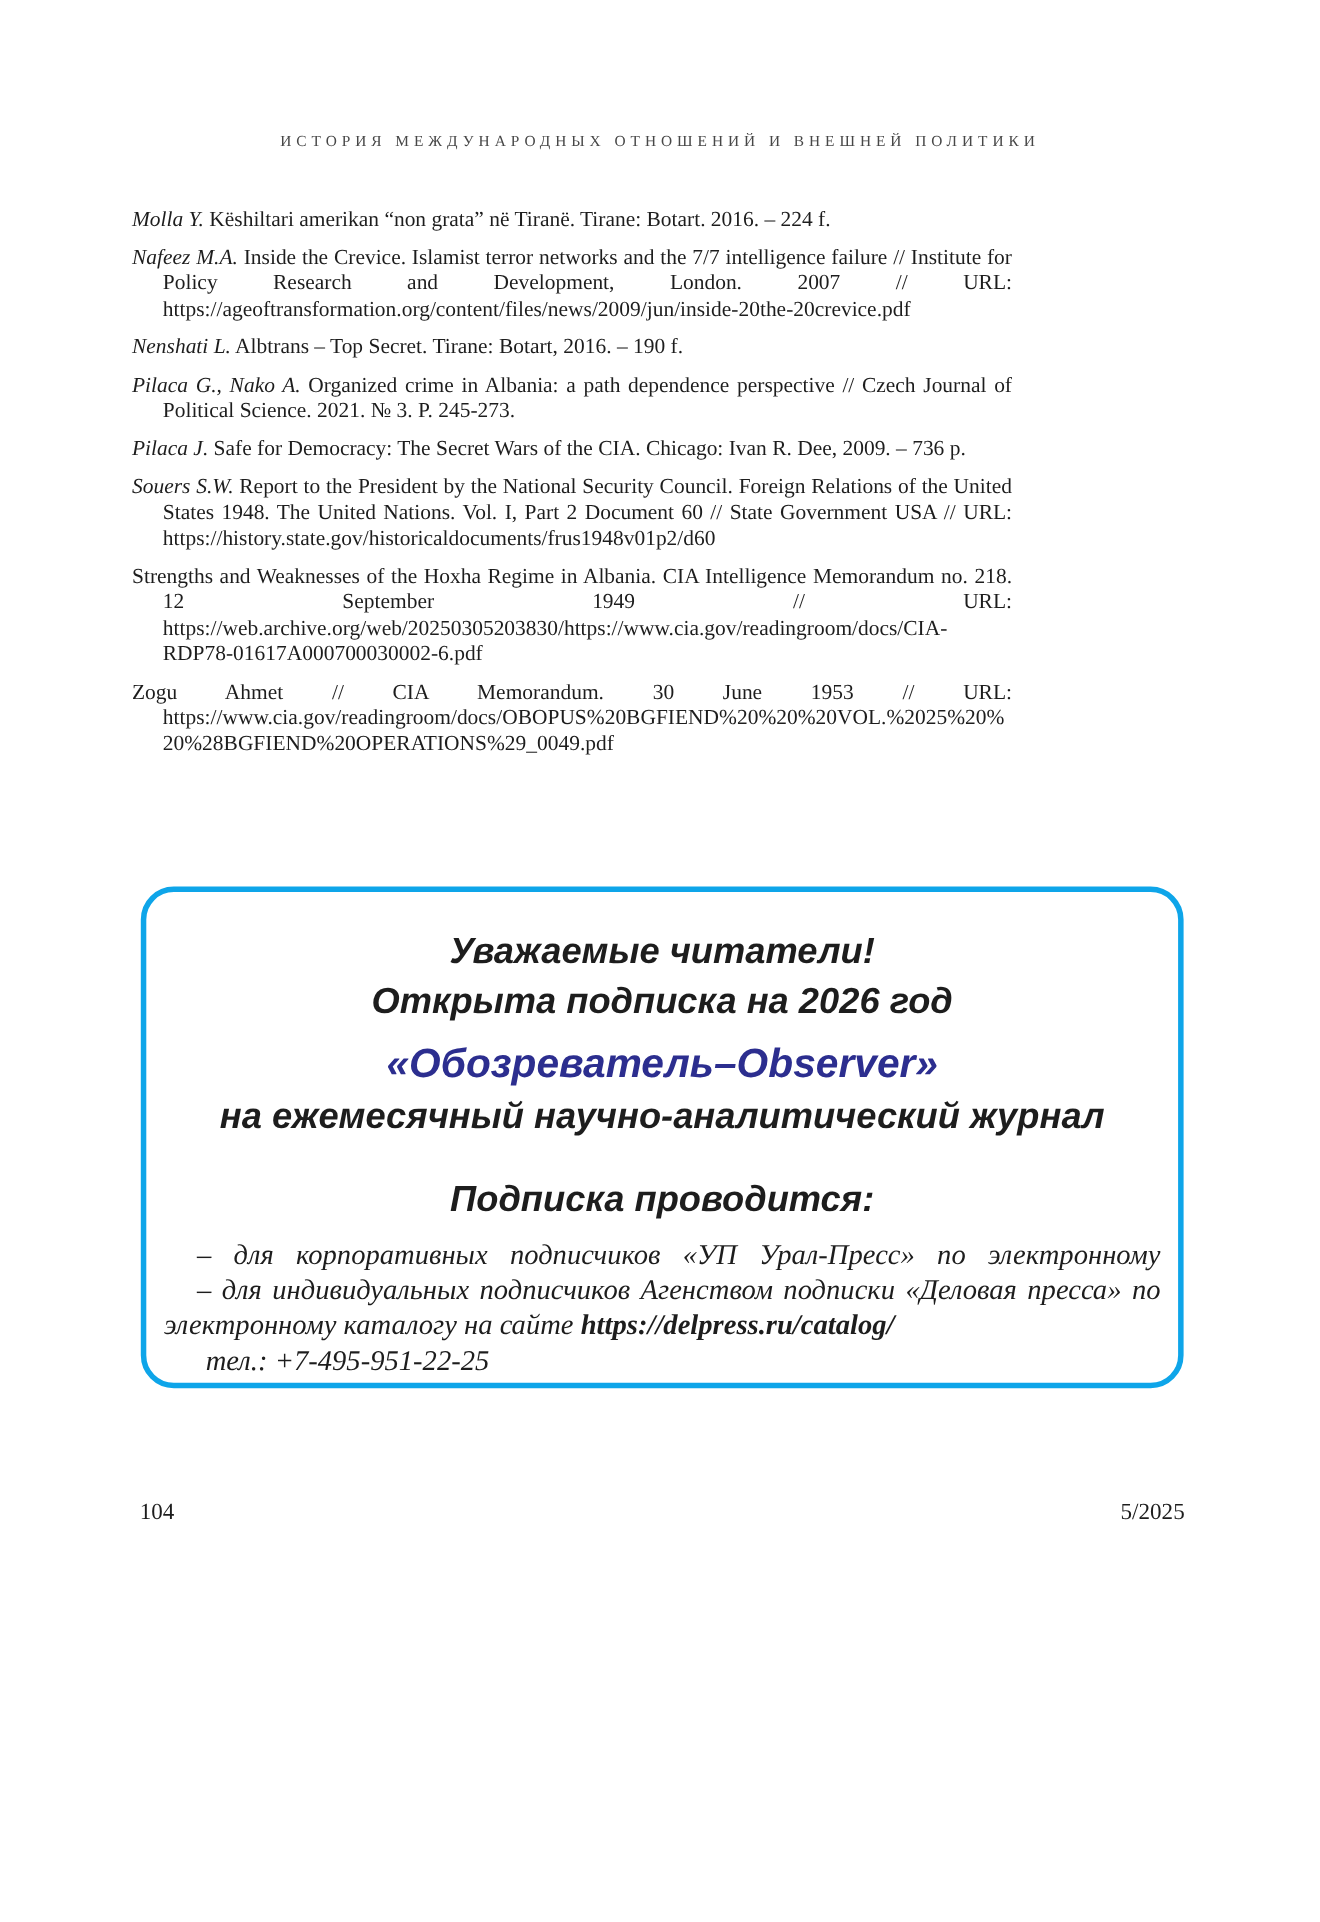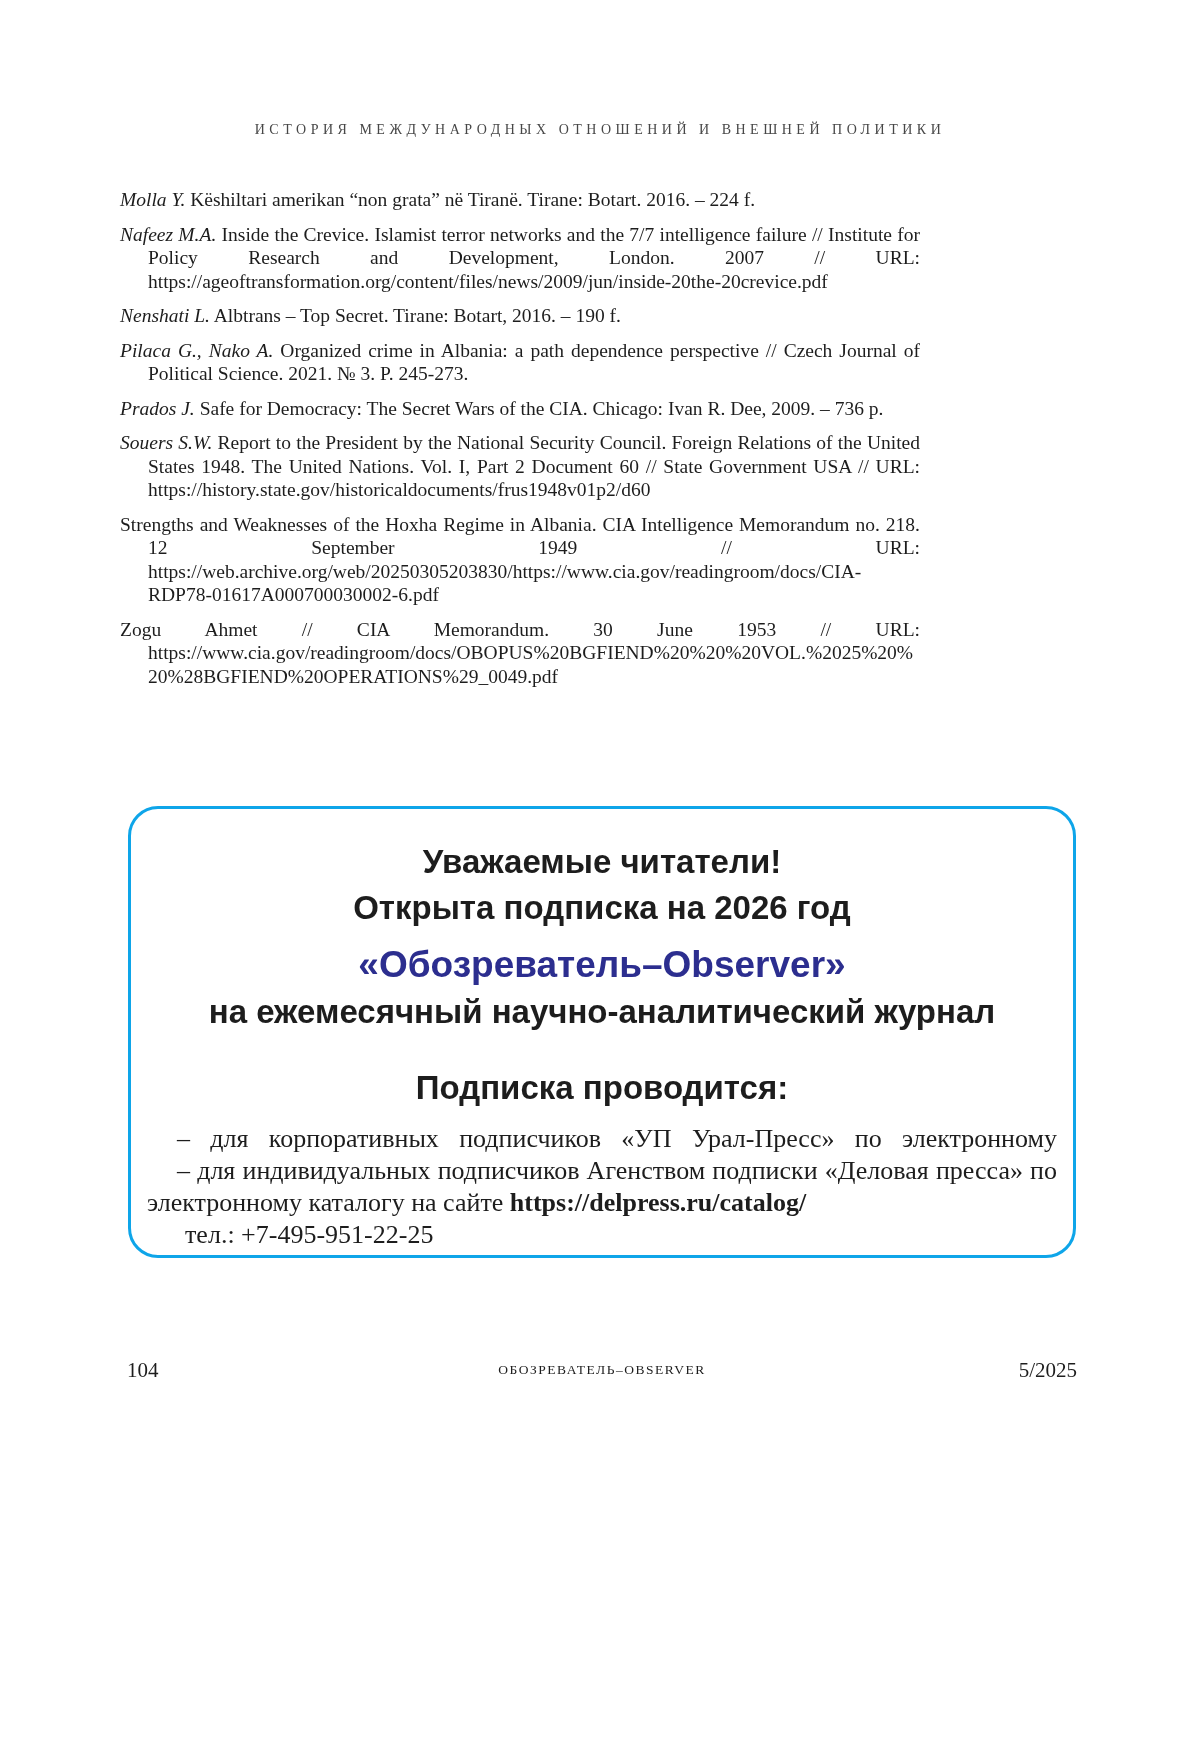--- a/index.html
+++ b/index.html
@@ -37,23 +37,24 @@
     text-align:right;
     color:var(--date-blue,#3e4191);
     font-size:22px;
   }
   .dates .d1 { margin-top:74px; line-height:26px; }
   .dates .d2 { margin-top:24px; line-height:26px; }
   .sub-box {
     box-sizing:border-box;
     width:948px;
     margin:118px 0 0 128px;
-    border:3px solid #0ea5e9;
+    border:5px solid #0ea5e9;
     border-radius:30px;
     padding:30px 16px 4px 16px;
+    font-style:italic;
   }
   .sans-bold {
     font-family:"Liberation Sans","DejaVu Sans",sans-serif;
     font-weight:bold;
     text-align:center;
   }
   .sub-box .headline { font-size:33px; line-height:46px; }
   .sub-box .journal-name {
     font-size:37px; line-height:48px; margin-top:10px;
     color:var(--accent-blue,#2c2e8f);
@@ -86,37 +87,36 @@
 
 <div>
 
   <div class="running-head">ИСТОРИЯ МЕЖДУНАРОДНЫХ ОТНОШЕНИЙ И ВНЕШНЕЙ ПОЛИТИКИ</div>
 
   <div class="refs">
     <p><span class="author">Molla Y.</span><span> Këshiltari amerikan “non grata” në Tiranë. Tirane: Botart. 2016. – 224 f.</span></p>
     <p><span class="author">Nafeez M.A.</span><span> Inside the Crevice. Islamist terror networks and the 7/7 intelligence failure // Institute for Policy Research and Development, London. 2007 // URL: https://ageoftransformation.org/content/files/news/2009/jun/inside-20the-20crevice.pdf</span></p>
     <p><span class="author">Nenshati L.</span><span> Albtrans – Top Secret. Tirane: Botart, 2016. – 190 f.</span></p>
     <p><span class="author">Pilaca G., Nako A.</span><span> Organized crime in Albania: a path dependence perspective // Czech Journal of Political Science. 2021. № 3. P. 245-273.</span></p>
-    <p><span class="author">Prados J.</span><span> Safe for Democracy: The Secret Wars of the CIA. Chicago: Ivan R. Dee, 2009. – 736 p.</span></p>
+    <p><span class="author">Pilaca J.</span><span> Safe for Democracy: The Secret Wars of the CIA. Chicago: Ivan R. Dee, 2009. – 736 p.</span></p>
     <p><span class="author">Souers S.W.</span><span> Report to the President by the National Security Council. Foreign Relations of the United States 1948. The United Nations. Vol. I, Part 2 Document 60 // State Government USA // URL: https://history.state.gov/historicaldocuments/frus1948v01p2/d60</span></p>
     <p><span class="author"></span><span>Strengths and Weaknesses of the Hoxha Regime in Albania. CIA Intelligence Memorandum no. 218. 12 September 1949 // URL: https://web.archive.org/web/20250305203830/https://www.cia.gov/readingroom/docs/CIA-RDP78-01617A000700030002-6.pdf</span></p>
     <p><span class="author"></span><span>Zogu Ahmet // CIA Memorandum. 30 June 1953 // URL: https://www.cia.gov/readingroom/docs/OBOPUS%20BGFIEND%20%20%20VOL.%2025%20%20%28BGFIEND%20OPERATIONS%29_0049.pdf</span></p>
   </div>
 
 
   <div class="sub-box">
     <div class="sans-bold headline">Уважаемые читатели!</div>
     <div class="sans-bold headline">Открыта подписка на 2026 год</div>
     <div class="sans-bold journal-name">«Обозреватель–Observer»</div>
     <div class="sans-bold headline">на ежемесячный научно-аналитический журнал</div>
     <div class="sans-bold subheading">Подписка проводится:</div>
     <div class="body-par p1">– для корпоративных подписчиков «УП Урал-Пресс» по электронному</div>
     <div class="body-par p3"><span>– для индивидуальных подписчиков Агенством подписки «Деловая пресса» по электронному каталогу на сайте </span><b>https://delpress.ru/catalog/</b></div>
     <div class="body-par p4">тел.: +7-495-951-22-25</div>
   </div>
 
   <div class="page-footer">
     <div class="side">104</div>
-    <div class="center">ОБОЗРЕВАТЕЛЬ–OBSERVER</div>
     <div class="side right">5/2025</div>
   </div>
 
 </div>
 
 </body></html>

